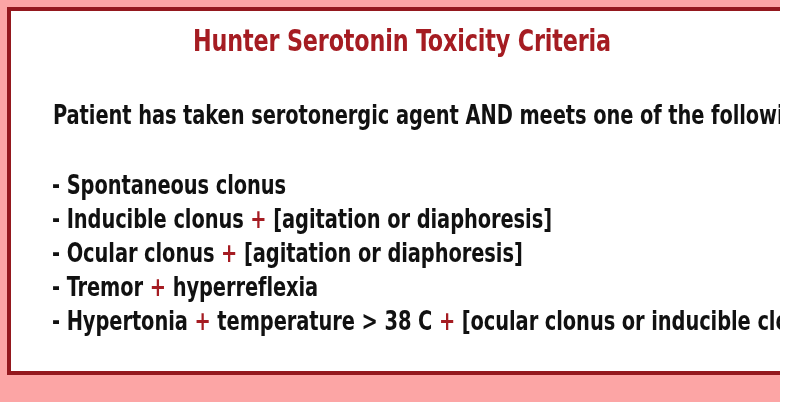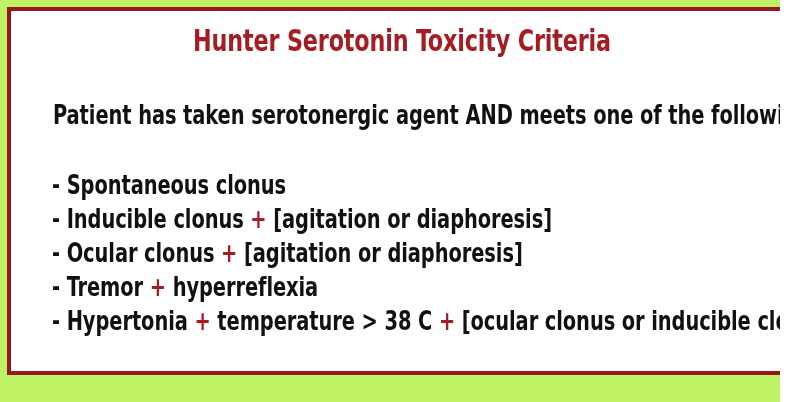--- a/index.html
+++ b/index.html
@@ -6,21 +6,21 @@
   html, body {
     margin: 0;
     padding: 0;
     background: #ffffff;
   }
 
   #page {
     position: relative;
     width: 780px;
     height: 402px;
-    background: #bef264;
+    background: #fca5a5;
     overflow: hidden;
     font-family: "DejaVu Sans Condensed", "Liberation Sans Narrow", "Liberation Sans", sans-serif;
     font-stretch: condensed;
   }
 
   
   #frame {
     position: absolute;
     left: 7px;
     top: 7px;

